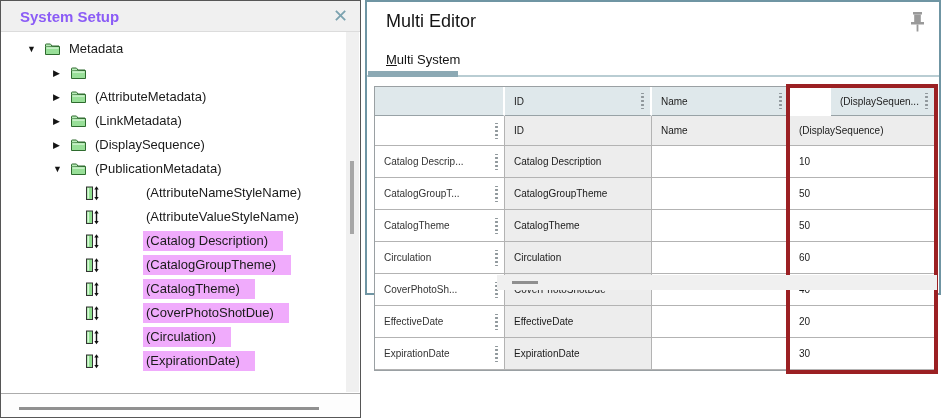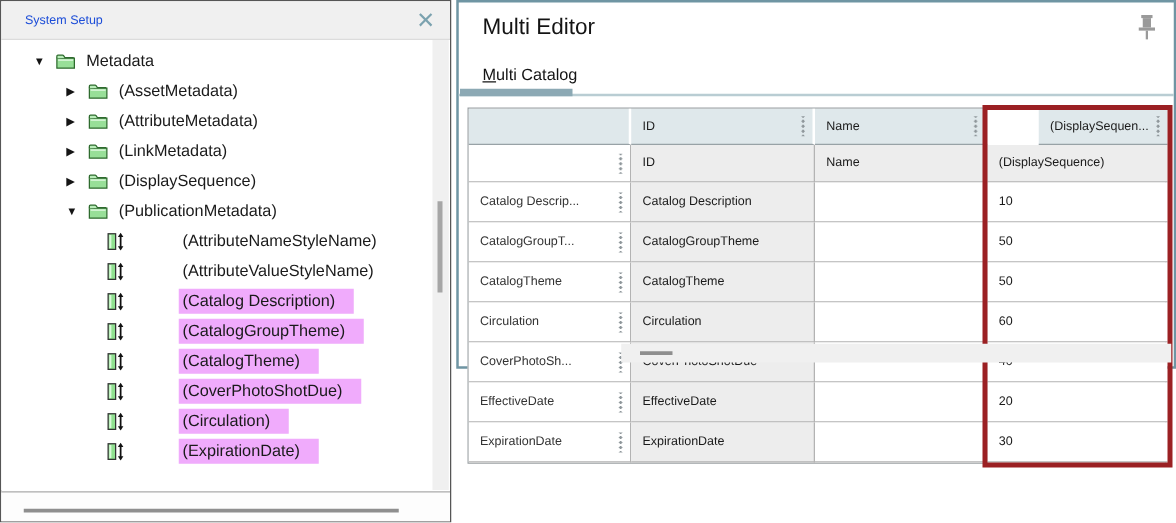--- a/index.html
+++ b/index.html
@@ -2,21 +2,21 @@
 <html><head>
 <meta charset="utf-8">
 <style>
   * { margin:0; padding:0; box-sizing:border-box; }
   html,body { width:941px; height:418px; background:#ffffff; font-family:"Liberation Sans","DejaVu Sans",sans-serif; color:#1a1a1a; overflow:hidden; }
   .stage { position:relative; width:941px; height:418px; background:#ffffff; }
 
   
   .panel-left { position:absolute; left:0; top:0; width:361px; height:418px; background:#fff; border:1px solid #565656; }
   .lp-header { position:absolute; left:0; top:0; right:0; height:31px; background:#f0f0f0; border-bottom:1px solid #dcdcdc; display:flex; align-items:center; }
-  .lp-title { font-size:10px; padding-left:19px; color:#1d4ed8; }
+  .lp-title { font-size:15px; padding-left:19px; color:#8b5cf6;font-weight:bold; }
   .lp-close { position:absolute; right:12px; top:4px; font-size:18px; color:#7ba2af; cursor:pointer; line-height:22px; }
   .tree { position:absolute; top:31px; left:0; right:14px; bottom:25px; padding-top:5px; overflow:hidden; background:#fff; }
   .titem { height:24px; display:flex; align-items:center; white-space:nowrap; font-size:13px; }
   .d0 { padding-left:26px; } .d1 { padding-left:52px; } .d2 { padding-left:84px;gap:36px; }
   .exp { width:17px; font-size:9px; color:#141414; flex:0 0 17px; }
   .ticon { width:17px; height:15px; flex:0 0 17px; margin-right:5px; display:inline-flex; align-items:center; }
   .tlabel { padding:2px 4px 3px 3px; }
   .sel > .tlabel { background:#f0abfc; padding-right:15px; }
   
   .vsb-track { position:absolute; top:31px; right:1px; bottom:25px; width:13px; background:#f0f0f0; }
@@ -78,21 +78,20 @@
       </div>
       <div class="titem d1">
         <span class="exp">▶</span>
         <span class="ticon icon-folder">
   <svg width="17" height="15" viewBox="0 0 17 15">
     <path d="M1.5 4.5 L1.5 12.5 L15.5 12.5 L15.5 4.5 Z" fill="#98df98" stroke="#2e6b2e" stroke-width="1"></path>
     <path d="M1.5 4.5 L1.5 2.8 Q1.5 2 2.3 2 L6 2 Q6.6 2 6.9 2.5 L7.9 4 L15 4" fill="#b8ecb8" stroke="#2e6b2e" stroke-width="1"></path>
     <rect x="2.5" y="5.5" width="12" height="1.2" fill="#d9f6d9"></rect>
   </svg>
 </span>
-        <span class="tlabel">(AssetMetadata)</span>
       </div>
       <div class="titem d1">
         <span class="exp">▶</span>
         <span class="ticon icon-folder">
   <svg width="17" height="15" viewBox="0 0 17 15">
     <path d="M1.5 4.5 L1.5 12.5 L15.5 12.5 L15.5 4.5 Z" fill="#98df98" stroke="#2e6b2e" stroke-width="1"></path>
     <path d="M1.5 4.5 L1.5 2.8 Q1.5 2 2.3 2 L6 2 Q6.6 2 6.9 2.5 L7.9 4 L15 4" fill="#b8ecb8" stroke="#2e6b2e" stroke-width="1"></path>
     <rect x="2.5" y="5.5" width="12" height="1.2" fill="#d9f6d9"></rect>
   </svg>
 </span>
@@ -242,21 +241,21 @@
 
     <svg class="rp-pin" viewBox="0 0 17 24">
       <rect x="4" y="1" width="9" height="2.5" fill="#9a9a9a"></rect>
       <rect x="5.2" y="3.5" width="6.6" height="7.5" fill="#9a9a9a"></rect>
       <rect x="2" y="11" width="13" height="2.5" fill="#9a9a9a"></rect>
       <rect x="7.6" y="13.5" width="1.8" height="7" fill="#9a9a9a"></rect>
     </svg>
 
     <div class="tabline"></div>
     <div class="tab">
-      <span class="mn">M</span><span>ulti Catalog</span>
+      <span class="mn">M</span><span>ulti System</span>
     </div>
     <div class="tab-underline"></div>
 
     <div class="tbl">
       <div class="trw hdr">
         <div class="cell">
           <span></span>
         </div>
         <div class="cell">
           <span>ID</span>

